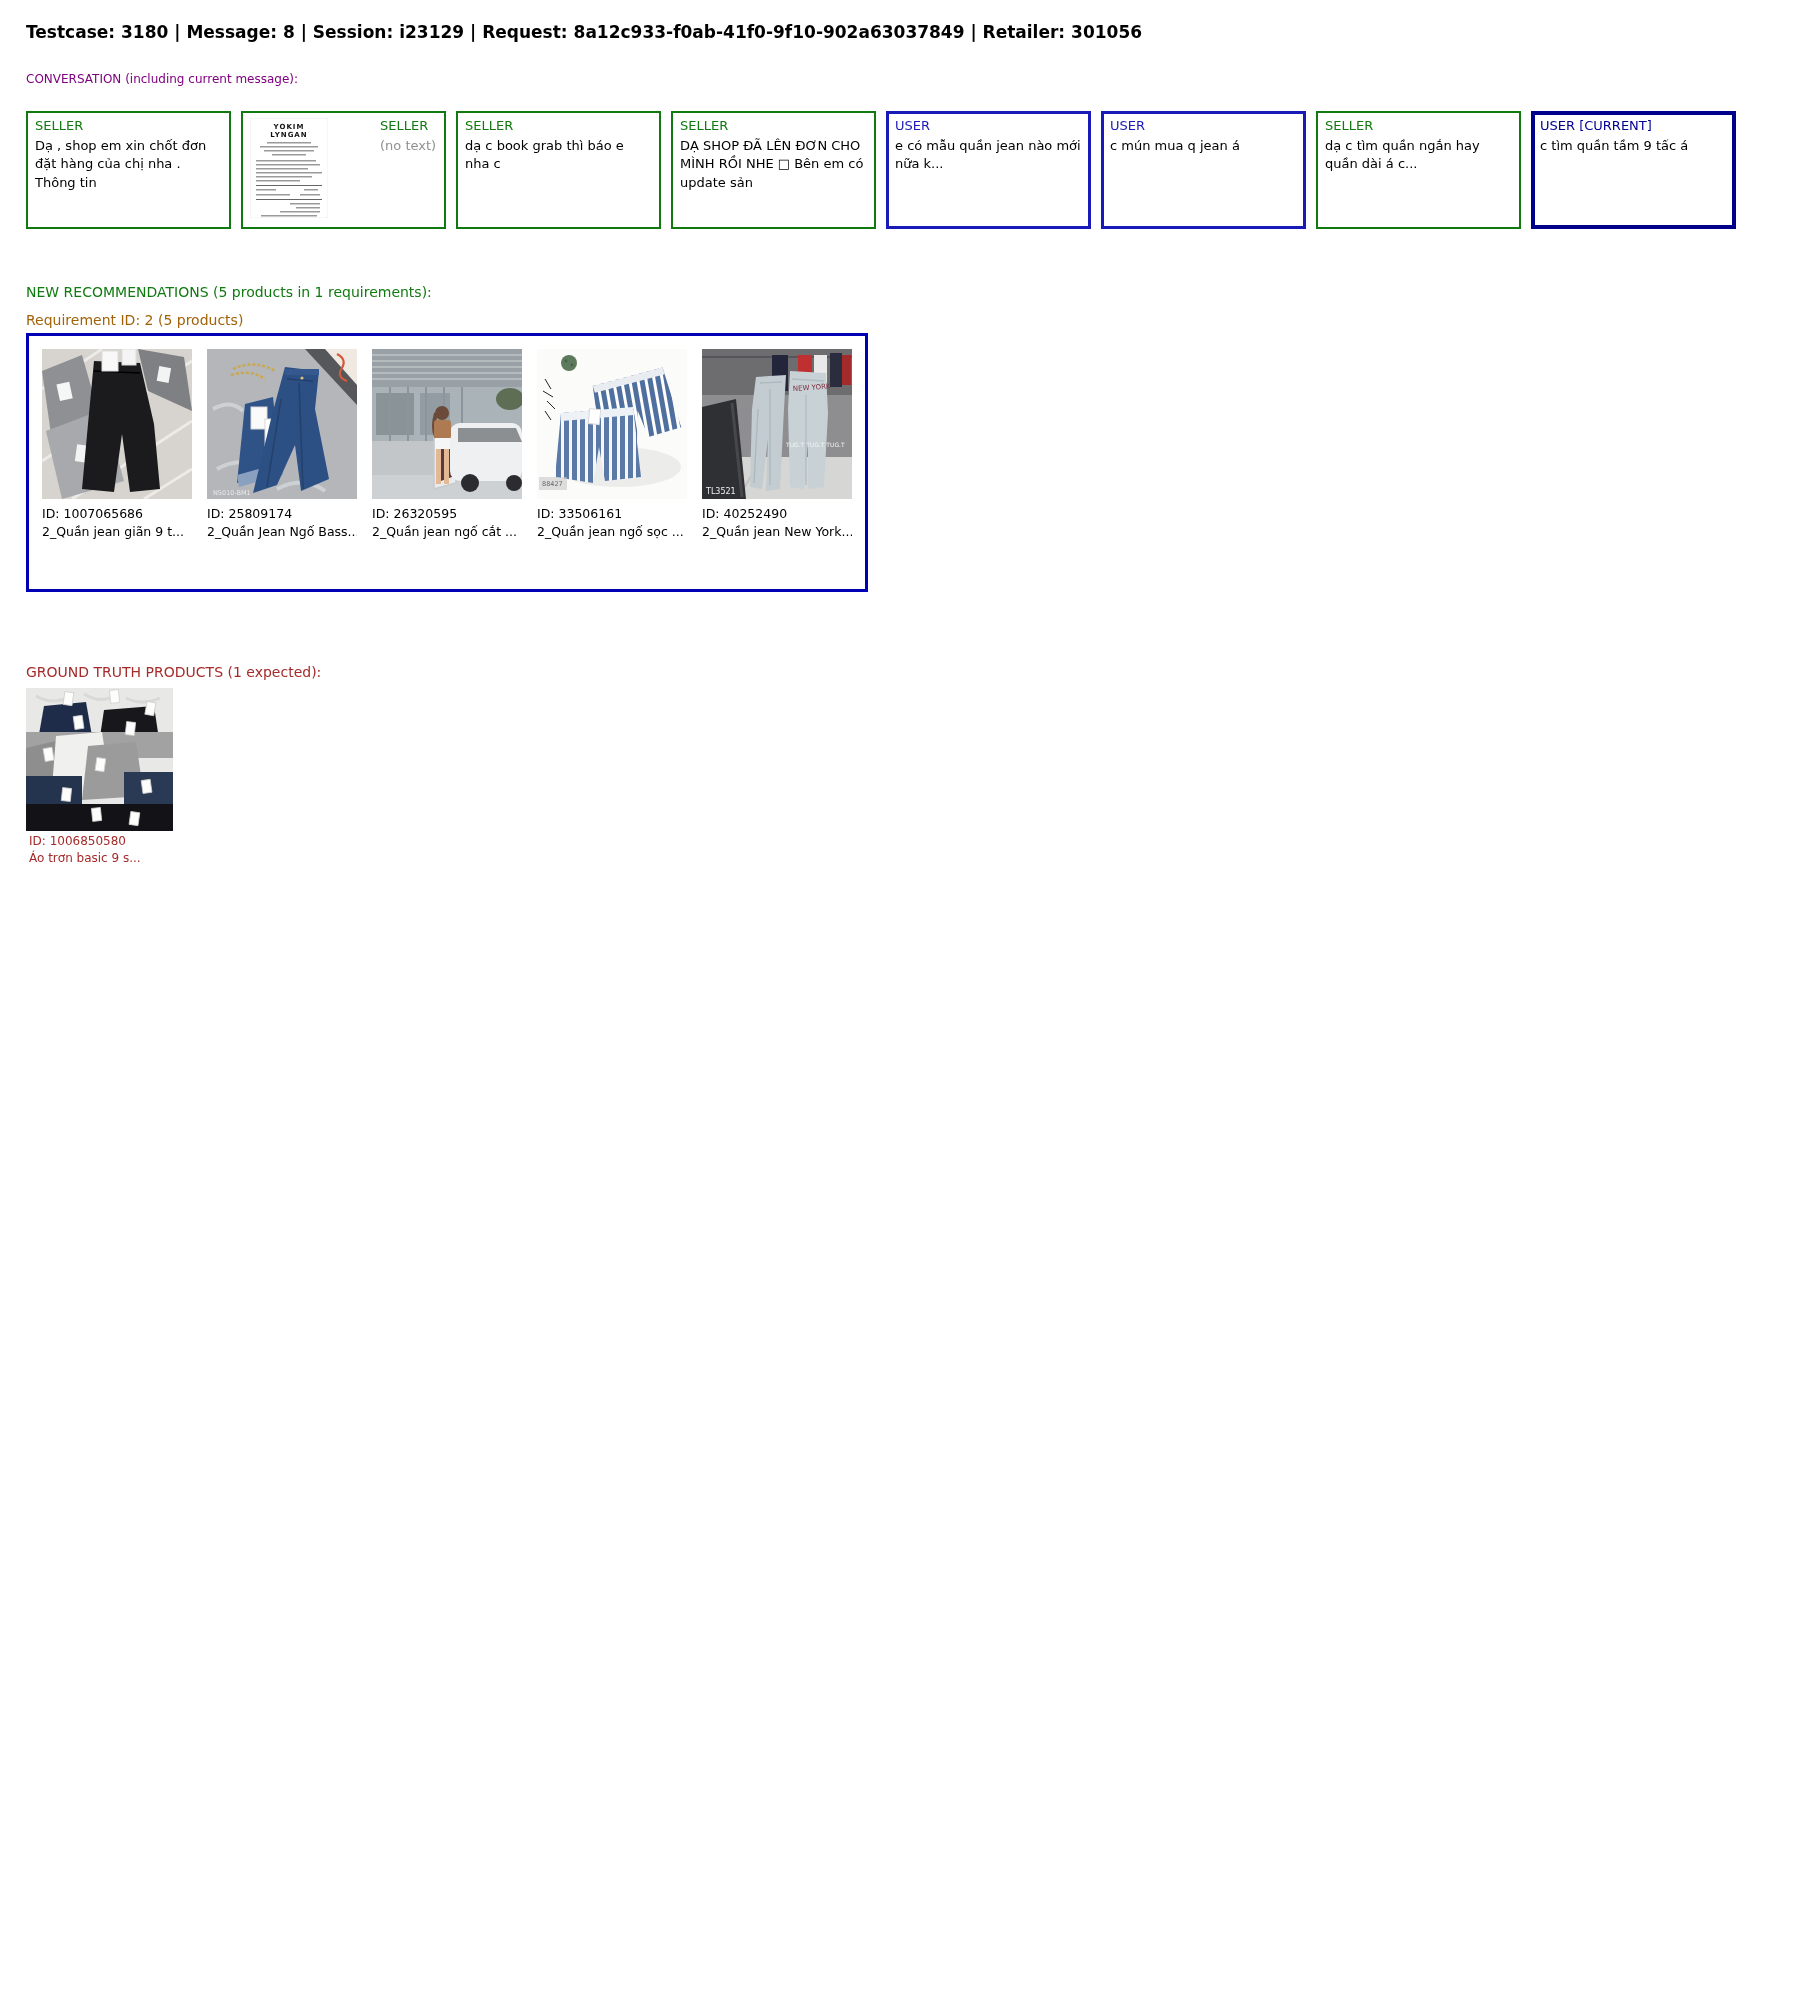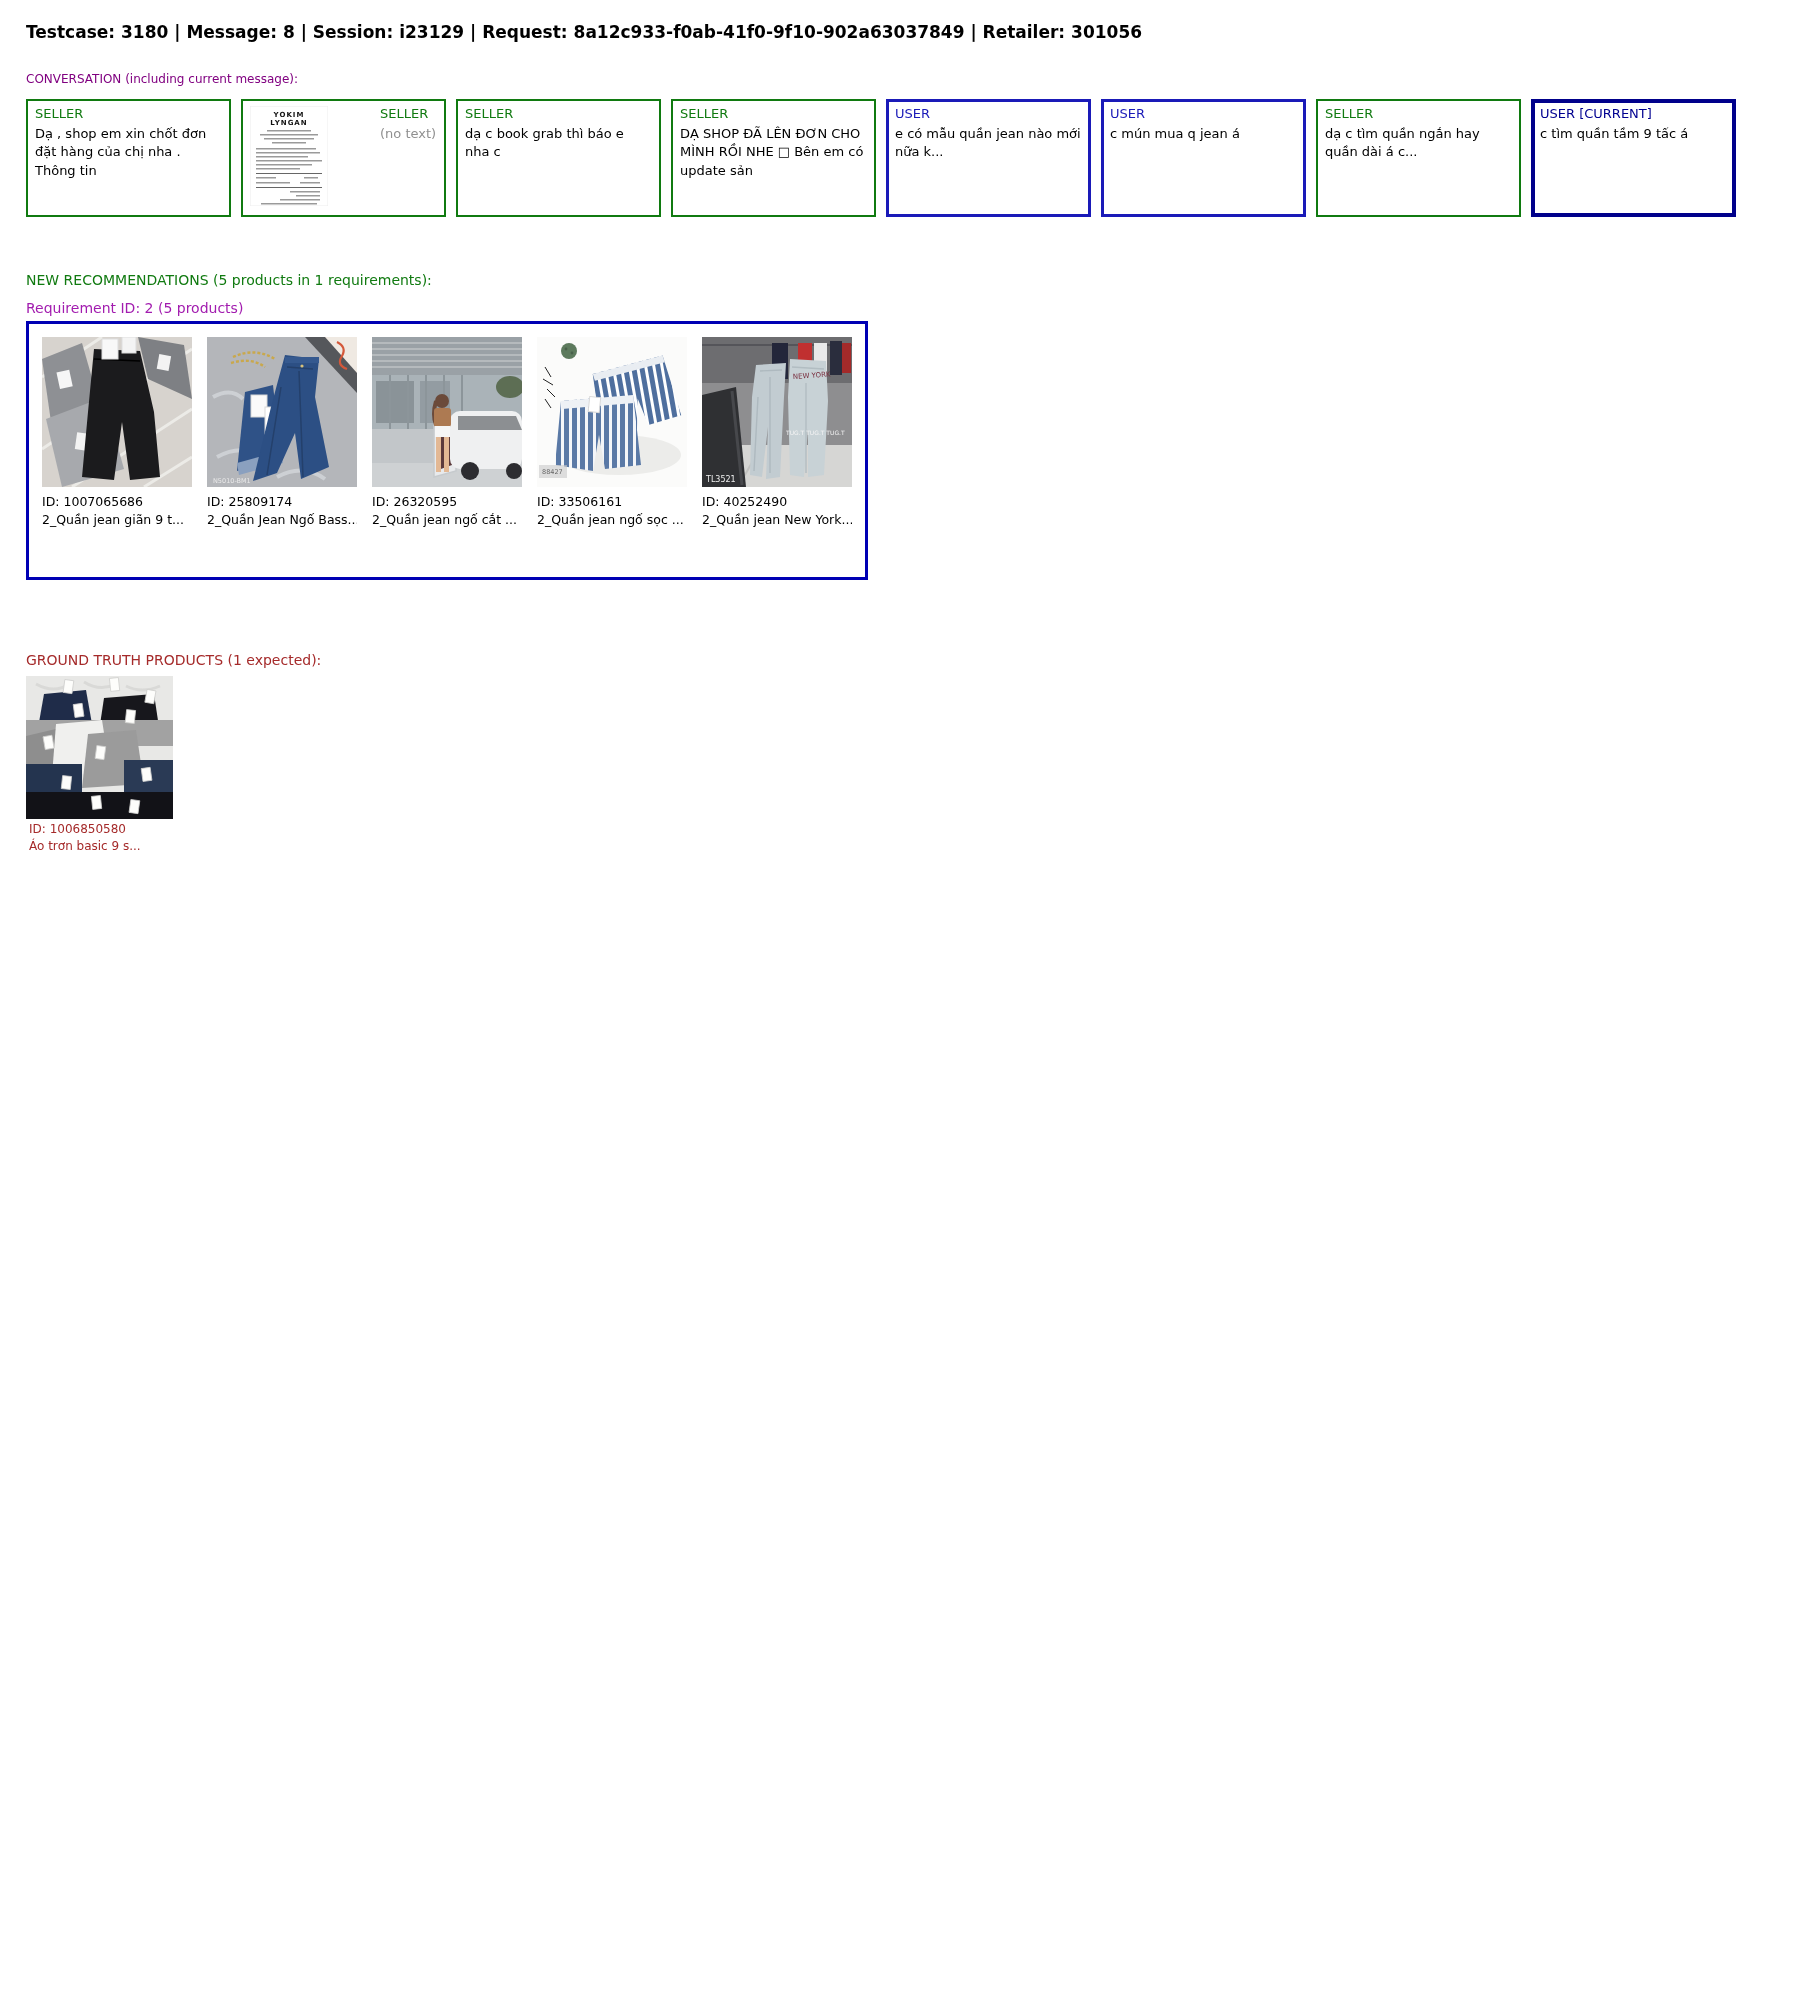--- a/index.html
+++ b/index.html
@@ -3,24 +3,24 @@
 <meta charset="utf-8">
 <style>
   html,body { margin:0; padding:0; background:#ffffff; }
   body { width:1800px; height:2000px; font-family:"DejaVu Sans", sans-serif; color:#000; box-sizing:border-box; }
   .page { padding:22px 26px; }
 
   .header-line { font-size:17px; font-weight:bold; margin:0; }
 
   .section-purple { color:#800080; font-size:12px; margin-top:30px; }
   .section-green  { color:#107a10; font-size:14px; margin-top:55px; }
-  .req-title      { color:#a21caf; font-size:14px; margin-top:12px; }
+  .req-title      { color:#a16207; font-size:14px; margin-top:12px; }
   .section-red    { color:#a52a2a; font-size:14px; margin-top:72px; }
 
-  .conv-row { display:flex; gap:10px; margin-top:13px; align-items:stretch; }
+  .conv-row { display:flex; gap:10px; margin-top:25px; align-items:stretch; }
   .msg { width:187px; height:104px; padding:5px 7px; overflow:hidden; background:#fff; box-sizing:content-box; }
   .msg.seller  { border:2px solid #107a10; }
   .msg.user    { border:3px solid #1a1ab8; padding:4px 6px; }
   .msg.current { border:4px solid #00008b; padding:3px 5px; }
   .msg .role { font-size:13px; }
   .msg.seller .role { color:#107a10; }
   .msg.user .role { color:#1a1ab8; }
   .msg.current .role { color:#000090; }
   .msg .text { font-size:13px; margin-top:4px; line-height:1.42; }
   .notext { color:#909090; }

